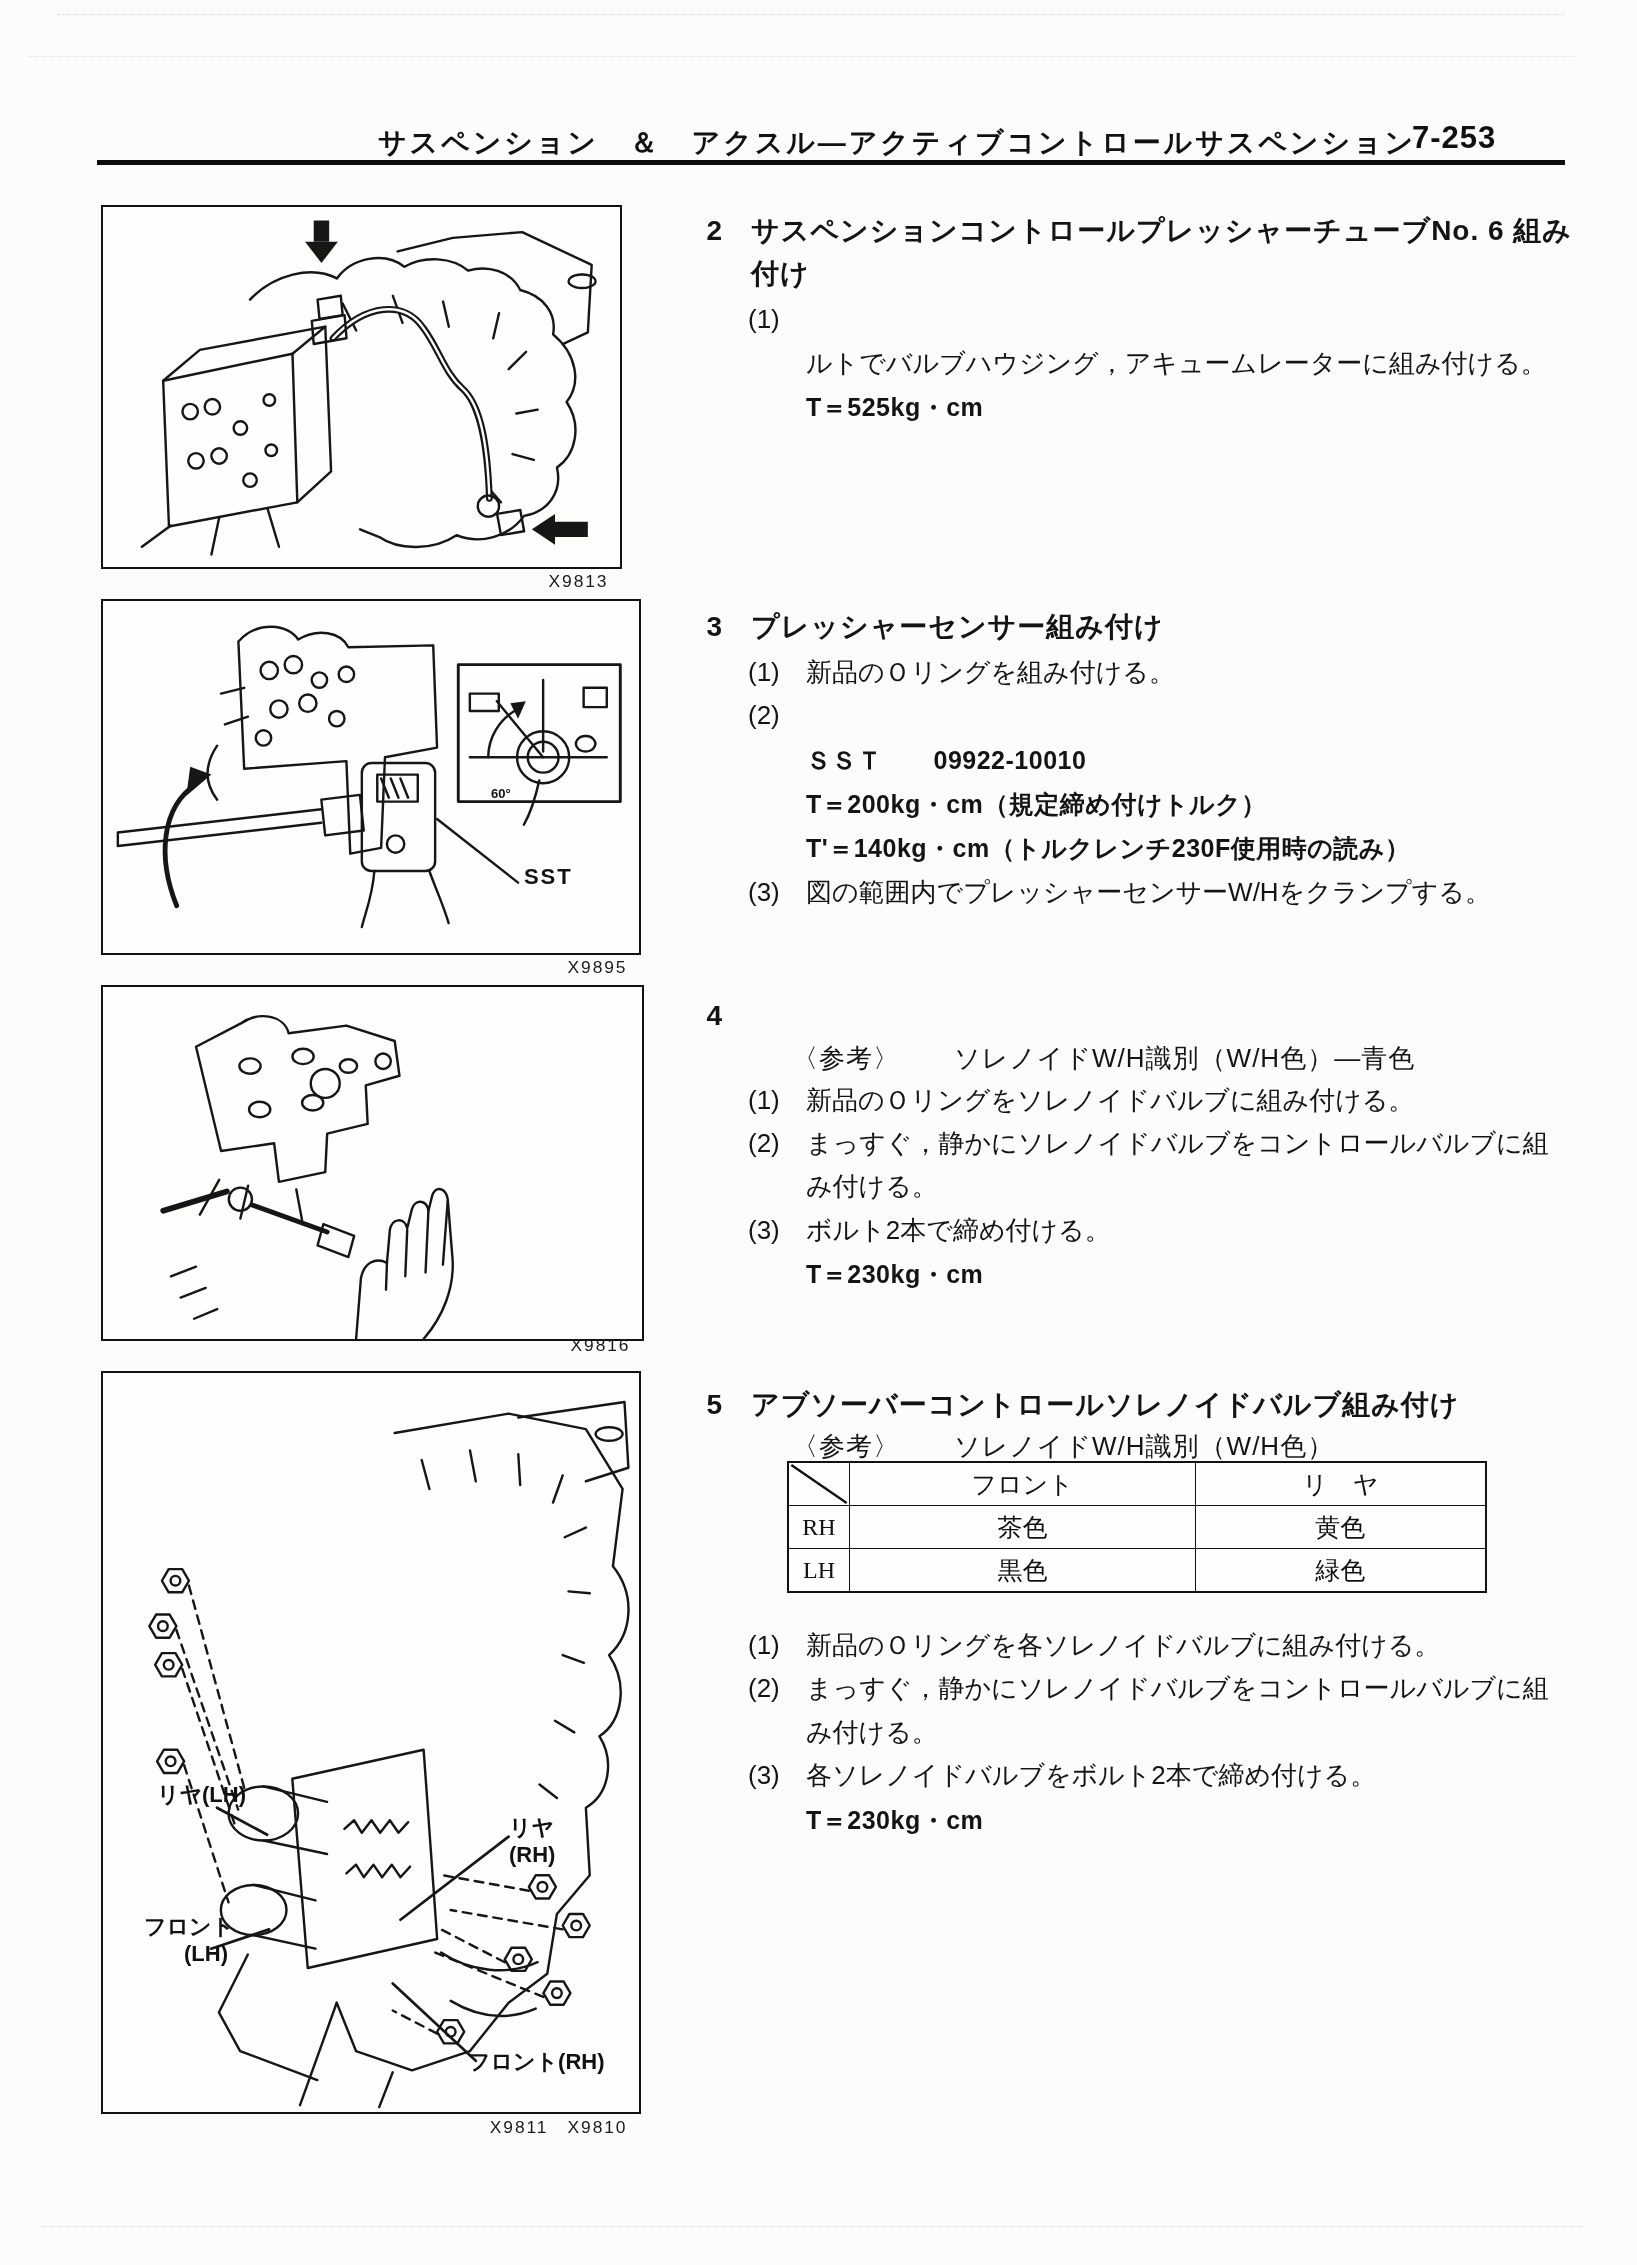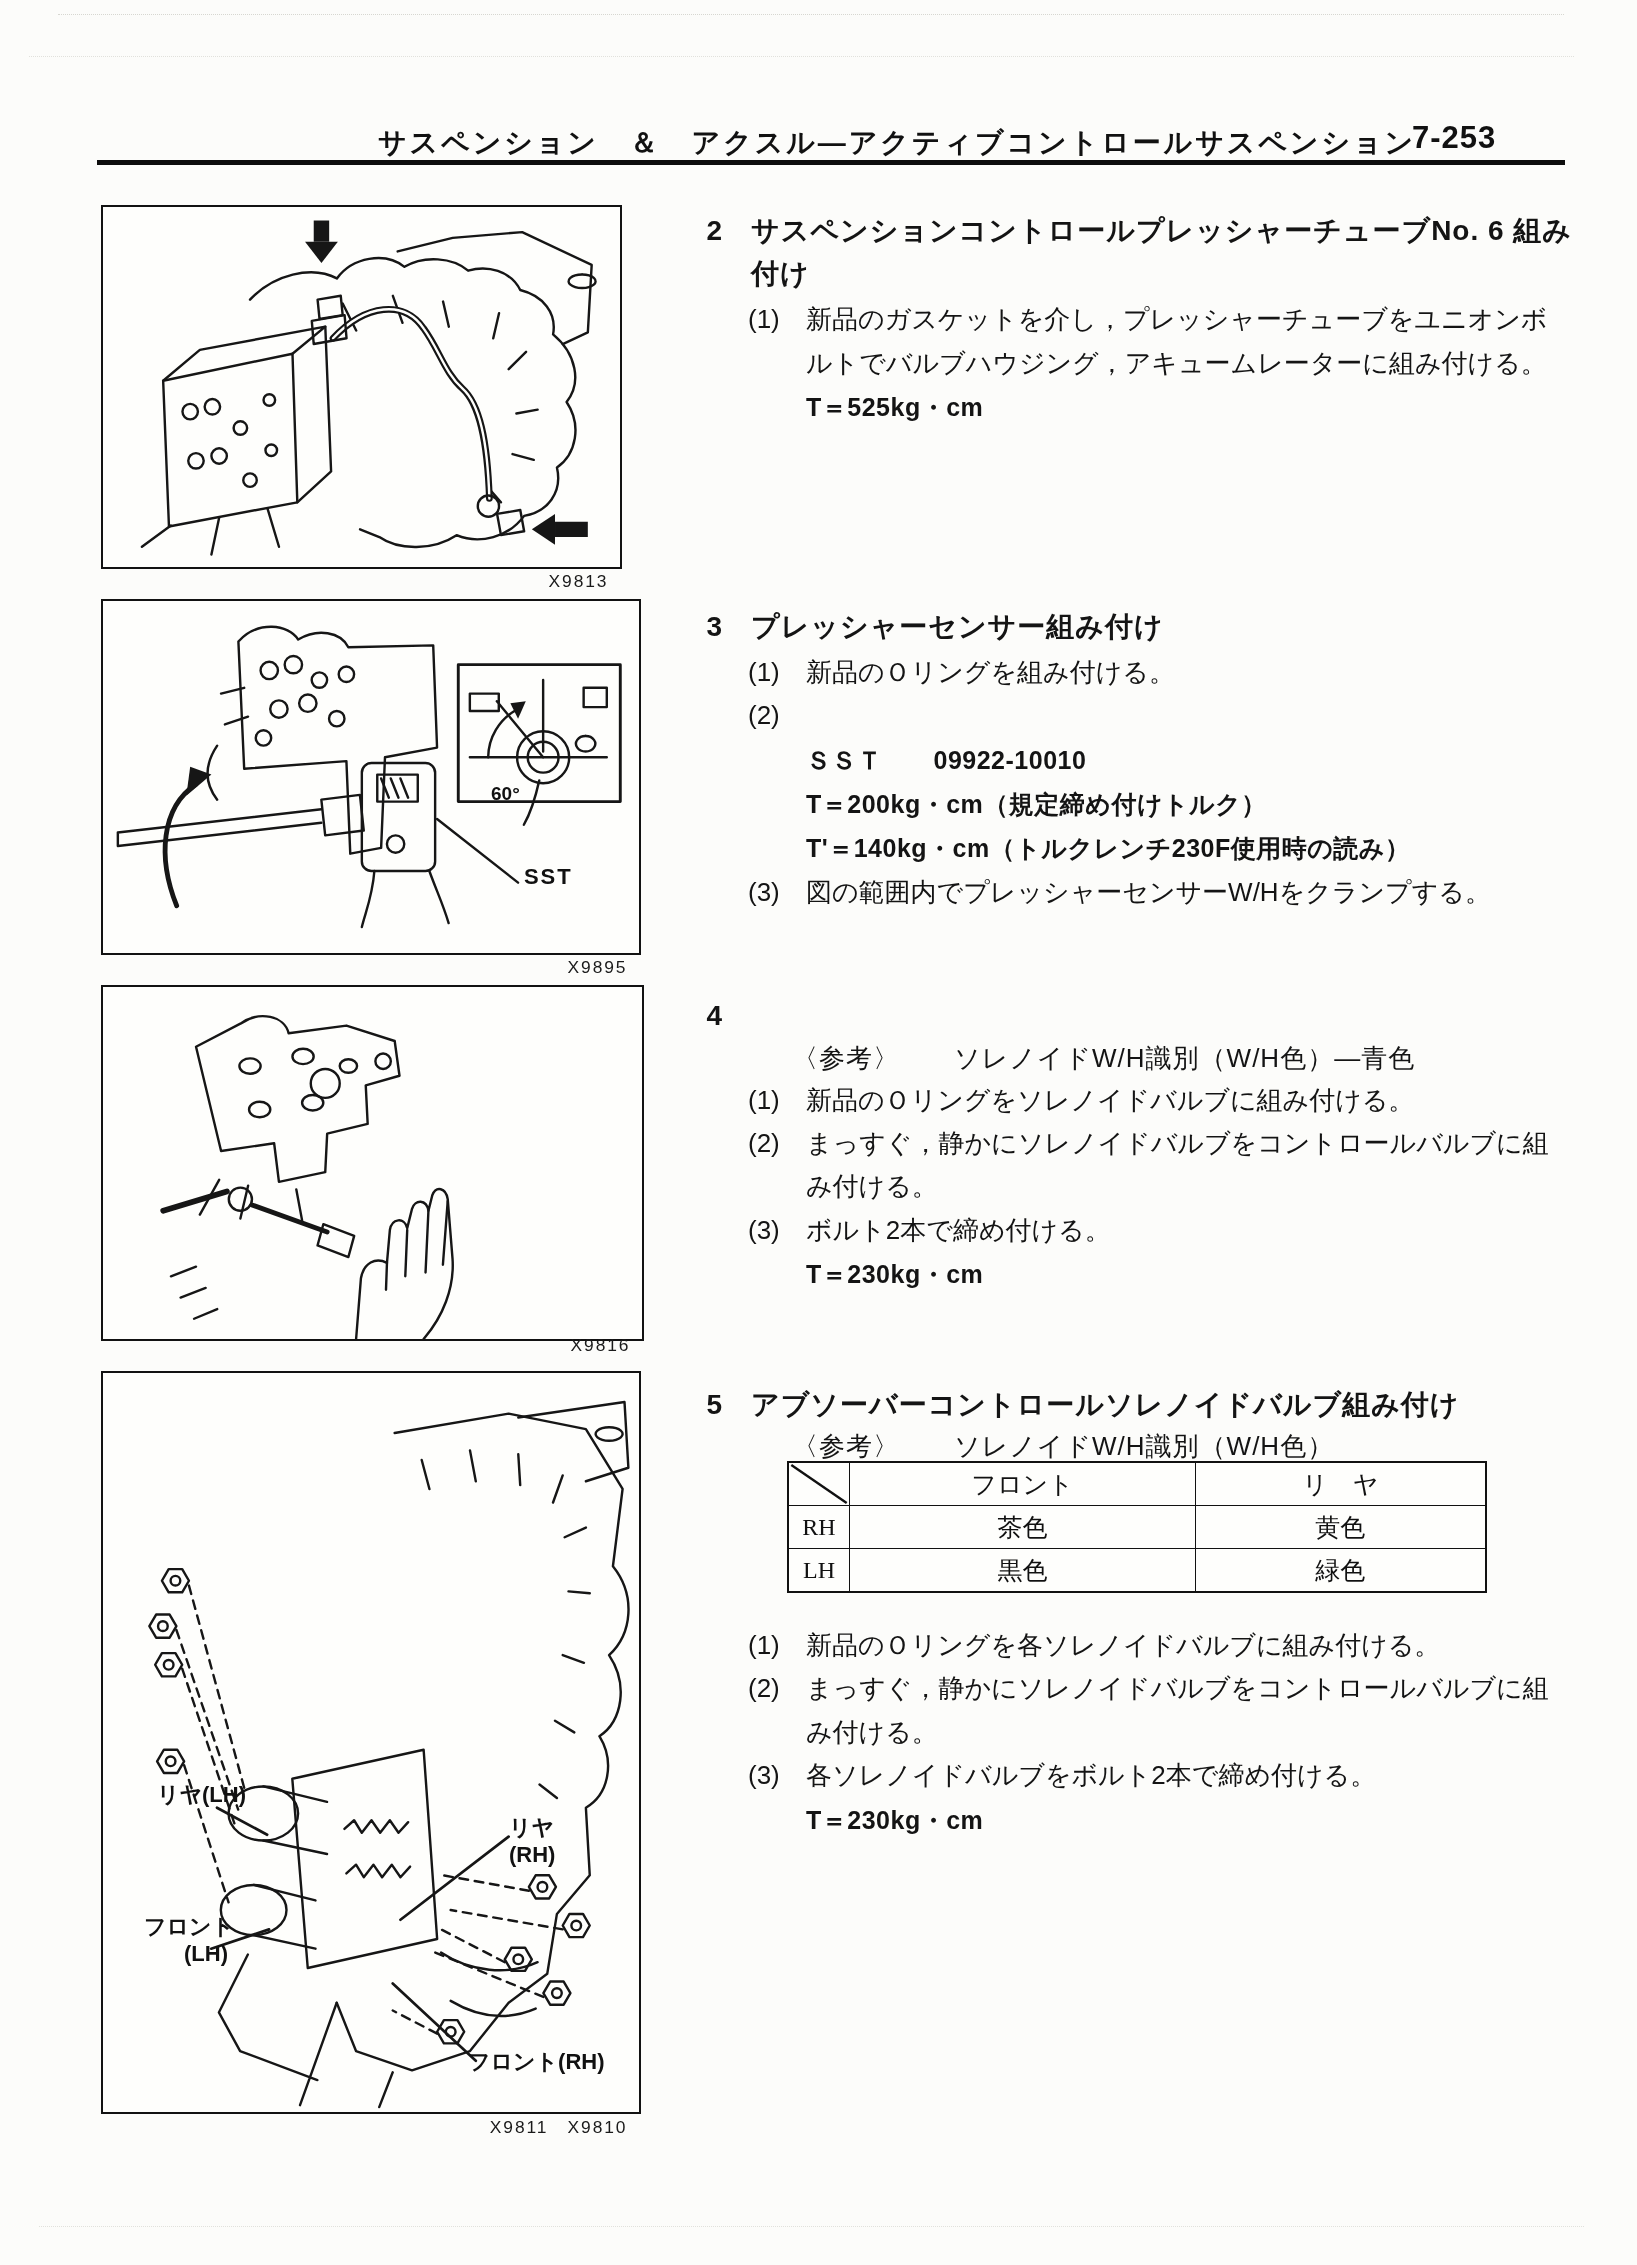--- a/index.html
+++ b/index.html
@@ -111,21 +111,21 @@
       <path d="M380,162 L522,162 M456,82 L456,156"></path>
       <circle cx="456" cy="162" r="27"></circle>
         <circle cx="456" cy="162" r="16"></circle>
       <path d="M399,162 A57,57 0 0 1 428,113"></path>
       <g fill="#161616" stroke="none">
           <polygon points="422,106 438,104 430,122"></polygon>
         </g>
       <path d="M456,162 L408,104 M380,96 h30 v18 h-30 Z M498,90 h24 v20 h-24 Z M500,140 a10,8 0 1 0 .1,0"></path>
       <path d="M452,186 C448,204 444,218 436,232"></path>
     </svg>
-    <div class="fig-label" style="left:388px;top:180px;font-size:19px;">60°</div>
+    <div class="fig-label" style="left:388px;top:180px;font-size:13px;">60°</div>
     <div class="fig-label" style="left:421px;top:263px;letter-spacing:1.9px;">SST</div>
     <div class="fig-code" style="top:356px;">X9895</div>
   </div>
 
   <div class="figure" style="left:101px;top:985px;width:539px;height:352px;">
     <svg width="539" height="352" viewBox="0 0 558 365" fill="none" stroke="#161616" stroke-width="2.5" stroke-linecap="round" stroke-linejoin="round">
       <path d="M96,62 L142,38 C162,24 188,30 192,48 L252,40 L302,56 L307,92 L272,102 L274,142 L232,152 L230,192 L182,202 L177,162 L122,170 Z"></path>
       <ellipse cx="152" cy="82" rx="11" ry="8"></ellipse>
         <ellipse cx="207" cy="72" rx="11" ry="8"></ellipse>
       <ellipse cx="254" cy="82" rx="9" ry="7"></ellipse>
@@ -194,21 +194,20 @@
     <div class="fig-label" style="left:365px;top:676px;">フロント(RH)</div>
     <div class="fig-code" style="top:742px;">X9811　X9810</div>
   </div>
 
   <div class="textcol">
 
     <div class="ln sec-num" style="left:11.6px;top:11.6px;">2</div>
     <div class="ln sec-title" style="left:56px;top:11.6px;">サスペンションコントロールプレッシャーチューブNo. 6 組み</div>
     <div class="ln sec-title" style="left:56px;top:55px;">付け</div>
     <div class="ln" style="left:53px;top:101px;">(1)</div>
-    <div class="ln" style="left:111px;top:101px;">新品のガスケットを介し，プレッシャーチューブをユニオンボ</div>
     <div class="ln" style="left:111px;top:145px;">ルトでバルブハウジング，アキュームレーターに組み付ける。</div>
     <div class="ln torque" style="left:111px;top:189px;">T＝525kg・cm</div>
 
     <div class="ln sec-num" style="left:11.6px;top:408px;">3</div>
     <div class="ln sec-title" style="left:56px;top:408px;">プレッシャーセンサー組み付け</div>
     <div class="ln" style="left:53px;top:454px;">(1)</div>
     <div class="ln" style="left:111px;top:454px;">新品のＯリングを組み付ける。</div>
     <div class="ln" style="left:53px;top:497px;">(2)</div>
     <div class="ln torque" style="left:111px;top:542px;">ＳＳＴ　　09922-10010</div>
     <div class="ln torque" style="left:111px;top:586px;">T＝200kg・cm（規定締め付けトルク）</div>

